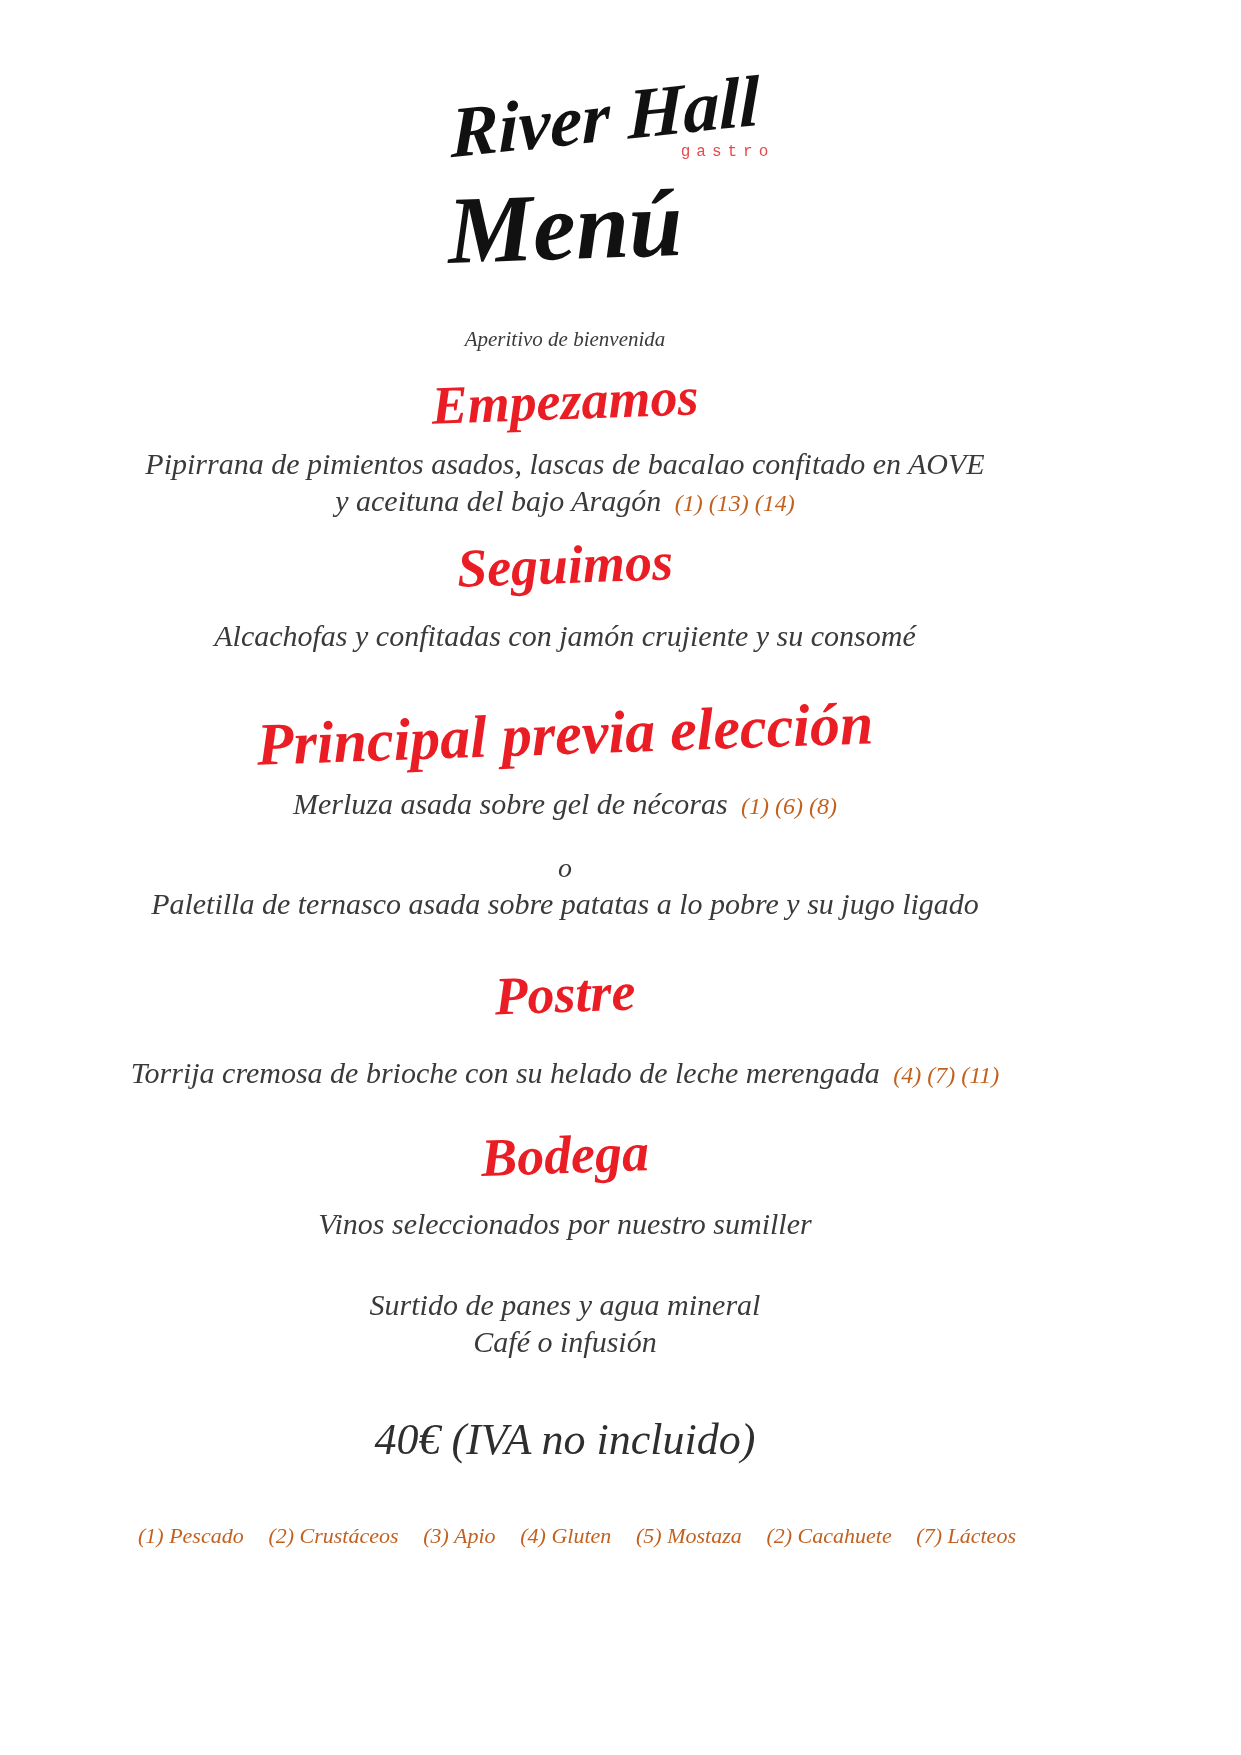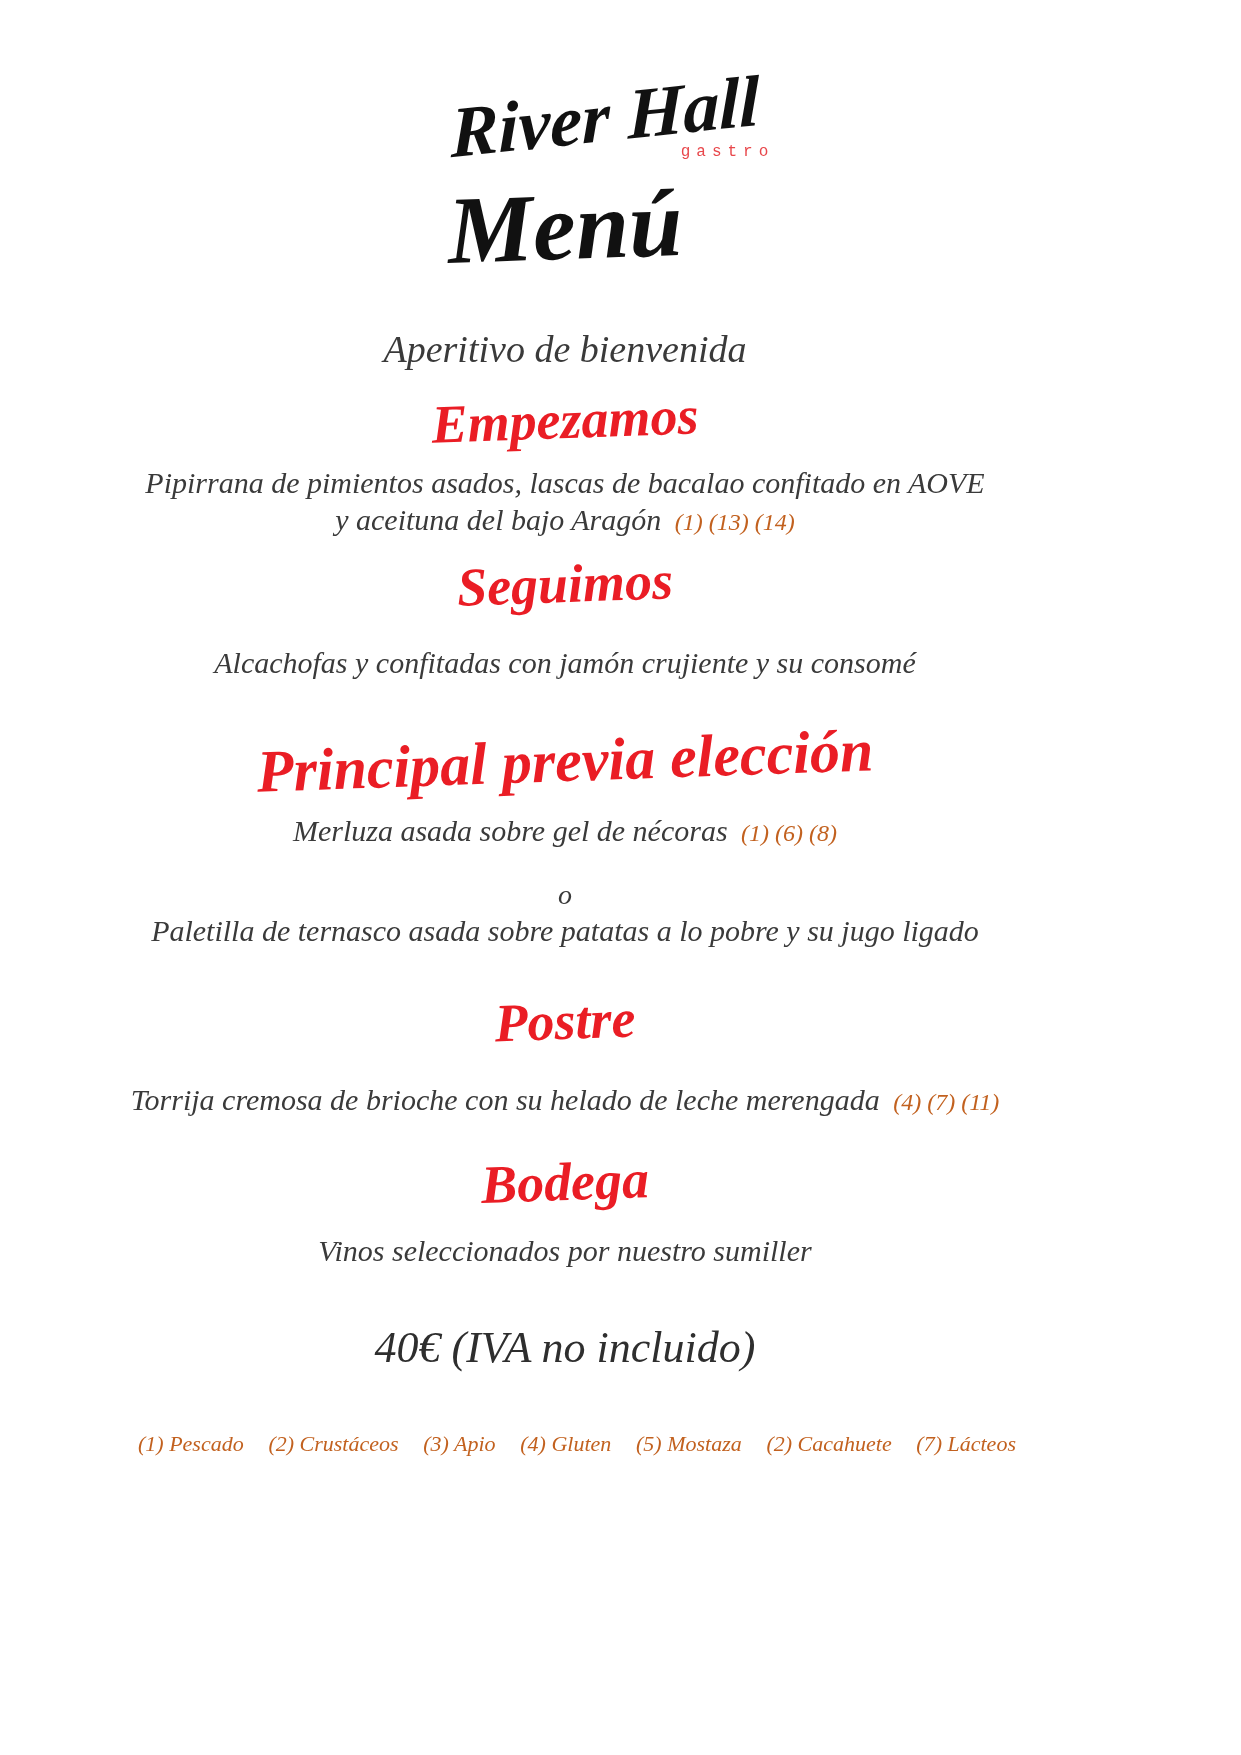--- a/index.html
+++ b/index.html
@@ -51,21 +51,21 @@
     font-weight: bold;
     color: #111111;
     line-height: 1.0;
     margin-top: 18px;
     transform: rotate(-2deg);
   }
 
   
   .intro-line {
     font-style: italic;
-    font-size: 38px;
+    font-size: 21px;
     margin-top: 52px;
   }
   .script-heading {
     font-family: cursive;
     font-style: italic;
     font-weight: bold;
     color: #ea1d25;
     font-size: 54px;
     line-height: 1.25;
     margin-top: 16px;
@@ -112,21 +112,21 @@
     width: 878px;
     margin-left: 138px;
     font-style: italic;
     font-size: 22px;
     color: #c2611f;
     white-space: nowrap;
   }
   .legend-row + .legend-row { margin-top: 28px; }
 
   .mt-seguimos   { margin-top: 14px; }
-  .mt-alcachofas { margin-top: 26px; font-family: Liberation Serif, serif; }
+  .mt-alcachofas { margin-top: 18px; font-family: Liberation Serif, serif; }
   .mt-merluza    { margin-top: 14px; }
   .mt-postre     { margin-top: 40px; }
   .mt-torrija    { margin-top: 26px; }
   .mt-bodega     { margin-top: 32px; }
   .mt-vinos      { margin-top: 16px; }
 </style>
 </head>
 <body>
 
 <div class="menu">
@@ -178,20 +178,24 @@
     </div>
   </div>
 
   <div>
     <div class="script-heading mt-bodega">Bodega</div>
     <div class="dish-line mt-vinos">
       <span>Vinos seleccionados por nuestro sumiller</span>
     </div>
   </div>
 
+  <div class="extras-block">
+    <div class="dish-line tight">Surtido de panes y agua mineral</div>
+    <div class="dish-line tight">Café o infusión</div>
+  </div>
 
   <div class="price-line">40€ (IVA no incluido)</div>
 
   <div class="legend">
     <div class="legend-row">
       <span>(1) Pescado</span>
       <span>(2) Crustáceos</span>
       <span>(3) Apio</span>
       <span>(4) Gluten</span>
       <span>(5) Mostaza</span>

